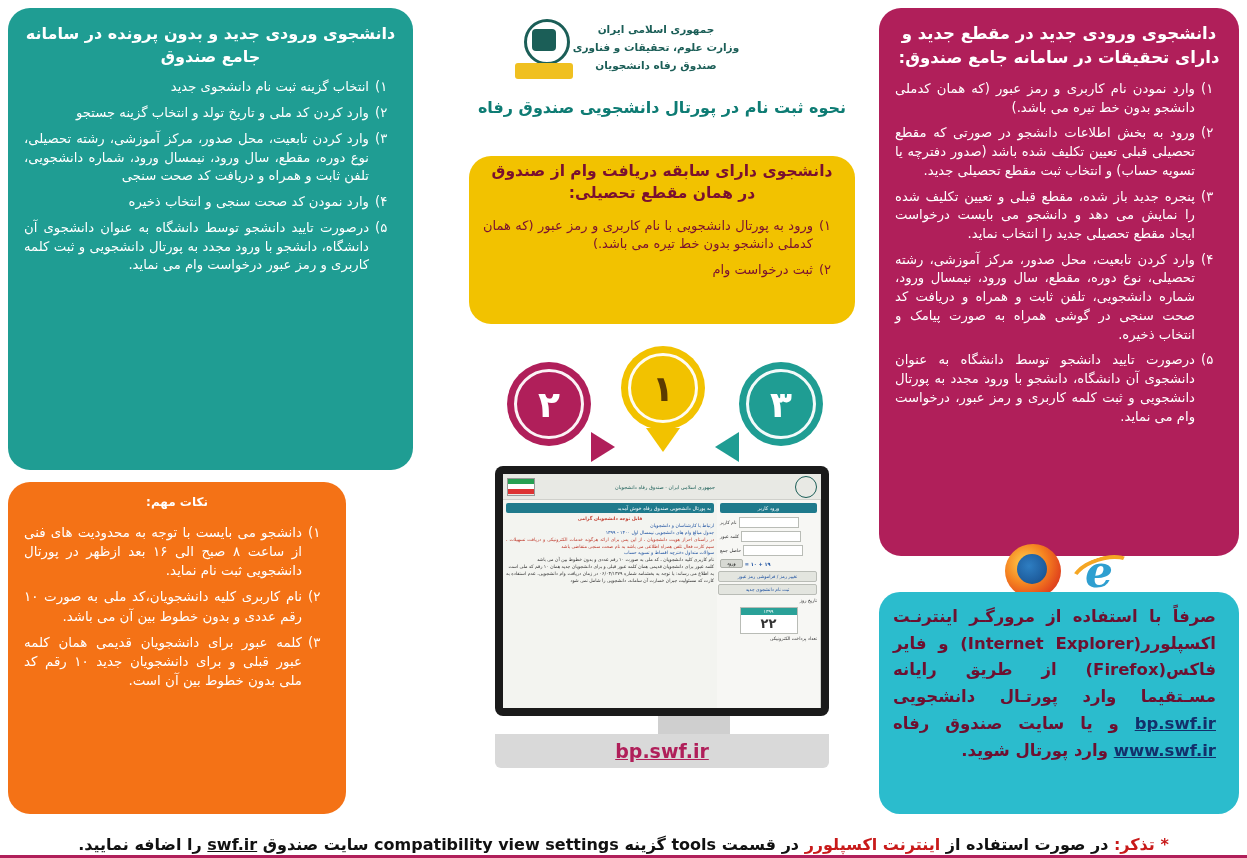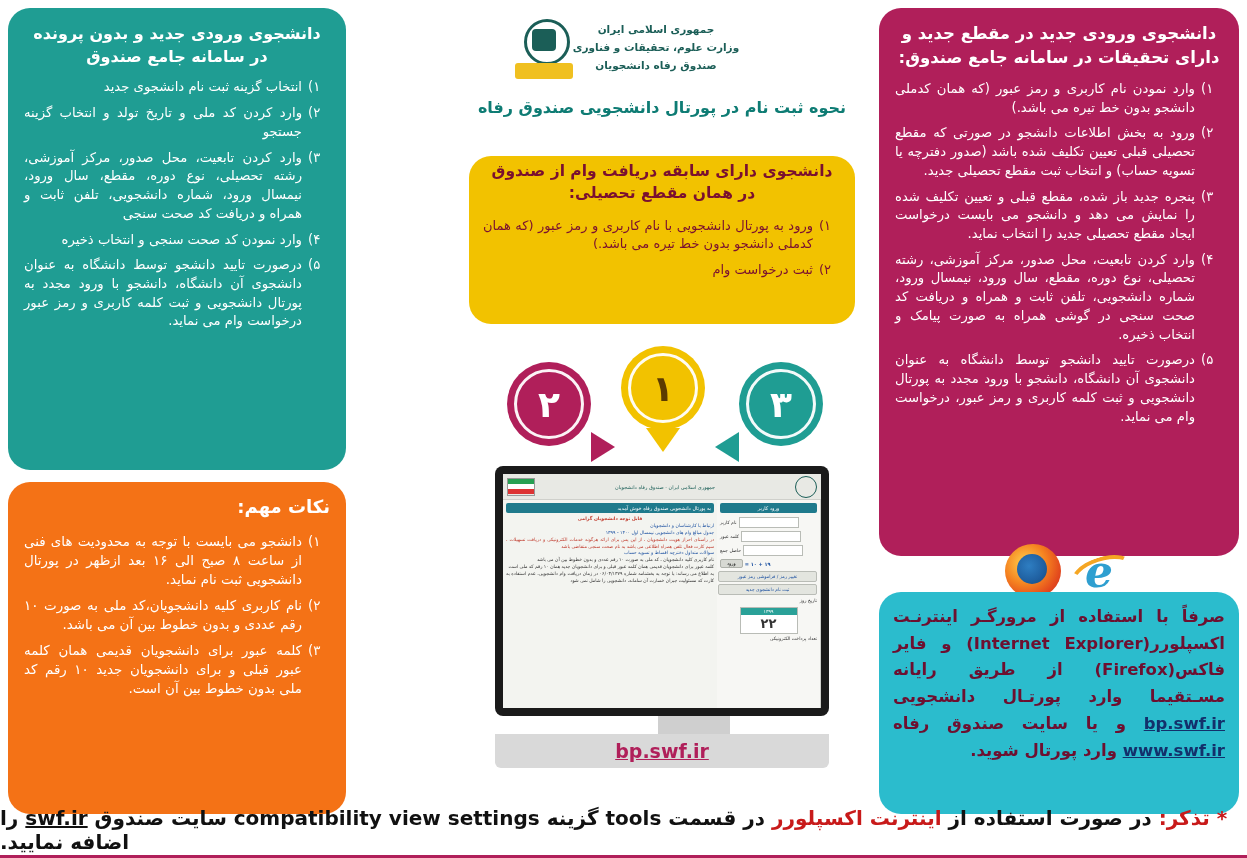--- a/index.html
+++ b/index.html
@@ -32,32 +32,32 @@
   
   #panel-new-with-file{
     top:8px;right:8px;width:360px;height:548px;
     background:#b01f5a;color:#fff;padding:14px 16px 10px 16px;
   }
   #panel-new-with-file h3{font-size:16.5px;color:#ffffff;margin-bottom:10px;}
   #panel-new-with-file ol{font-size:13.2px;}
 
   
   #panel-new-no-file{
-    top:8px;left:8px;width:338px;height:462px;
+    top:8px;left:8px;width:405px;height:462px;
     background:#1f9d93;color:#fff;padding:14px 16px 10px 16px;
   }
   #panel-new-no-file h3{font-size:16px;margin-bottom:10px;}
   #panel-new-no-file ol{font-size:13.2px;}
 
   
   #panel-notes{
     top:482px;left:8px;width:338px;height:332px;
     background:#f47216;color:#fff;padding:12px 16px 10px 16px;
   }
-  #panel-notes h3{font-size:18px;margin-bottom:12px;text-align:right;}
+  #panel-notes h3{font-size:12px;margin-bottom:12px;}
   #panel-notes ol{font-size:13.4px;}
 
   
   #center-title{
     position:absolute;top:96px;right:392px;width:386px;
     text-align:center;font-size:16px;font-weight:bold;color:#0e7c74;
     line-height:1.5;
   }
   
   #logo-block{position:absolute;top:6px;right:470px;width:300px;height:84px;
@@ -124,40 +124,40 @@
   .captcha{font-size:5px;color:#1a4fa0;font-weight:bold;}
   .sidebtn{display:block;width:100%;background:#e3e5df;border:1px solid #b9bcb6;font-size:4.6px;
     text-align:center;padding:2px 0;margin-bottom:2px;border-radius:2px;color:#1a4fa0;}
   .cal{width:56px;margin:4px auto 2px auto;border:1px solid #b9bcb6;background:#fff;text-align:center;}
   .cal .cal-h{background:#2aa198;color:#fff;font-size:4.6px;padding:1px;}
   .cal .cal-d{font-size:13px;font-weight:bold;color:#333;line-height:1.1;padding:2px 0;}
 
   
   #panel-browser{
     top:592px;right:8px;width:360px;height:222px;
-    background:#2bbccd;color:#7a1030;padding:12px 14px 8px 14px;
+    background:#2bbccd;color:#7a1030;padding:12px 23px 8px 14px;border-radius:21px;
   }
   #panel-browser .btxt{font-size:16.5px;font-weight:bold;line-height:1.62;text-align:justify;direction:rtl;color:#6d1030;}
   #panel-browser a{color:#13306b;text-decoration:underline;}
   #browser-icons{position:absolute;top:542px;right:120px;width:150px;height:58px;display:flex;gap:10px;align-items:center;}
   .ie-icon{width:56px;height:52px;position:relative;}
   .ie-icon .e{position:absolute;inset:0;display:flex;align-items:center;justify-content:center;
     font-size:44px;font-weight:bold;color:#2f9fd0;font-style:italic;font-family:"DejaVu Serif",serif;}
   .ie-icon .swoosh{position:absolute;left:-2px;top:12px;width:60px;height:30px;border:4px solid #f5a623;
     border-radius:50%;transform:rotate(-18deg);border-color:#f5a623 transparent transparent transparent;}
   .ff-icon{width:56px;height:54px;border-radius:50%;
     background:radial-gradient(circle at 36% 36%,#ffd34d 0%,#f58220 42%,#e2471d 72%,#b7301a 100%);
     position:relative;}
   .ff-icon:before{content:"";position:absolute;left:12px;top:10px;width:30px;height:30px;border-radius:50%;
     background:radial-gradient(circle at 40% 40%,#2e7ec2 0%,#1f5fa0 60%,#17457a 100%);}
 
   
   #footer-note{
-    position:absolute;bottom:4px;right:0;width:1247px;text-align:left;
-    font-size:20px;font-weight:bold;direction:rtl;color:#111;
+    position:absolute;bottom:4px;right:0;width:1247px;text-align:center;
+    font-size:16px;font-weight:bold;direction:rtl;color:#111;
   }
   #footer-note .red{color:#c81a1a;}
   #footer-note .u{text-decoration:underline;}
   .bottom-bar{position:absolute;bottom:0;left:0;width:1247px;height:3px;background:#b01f5a;}
 </style>
 </head>
 <body>
 
 <div class="stage">
 

